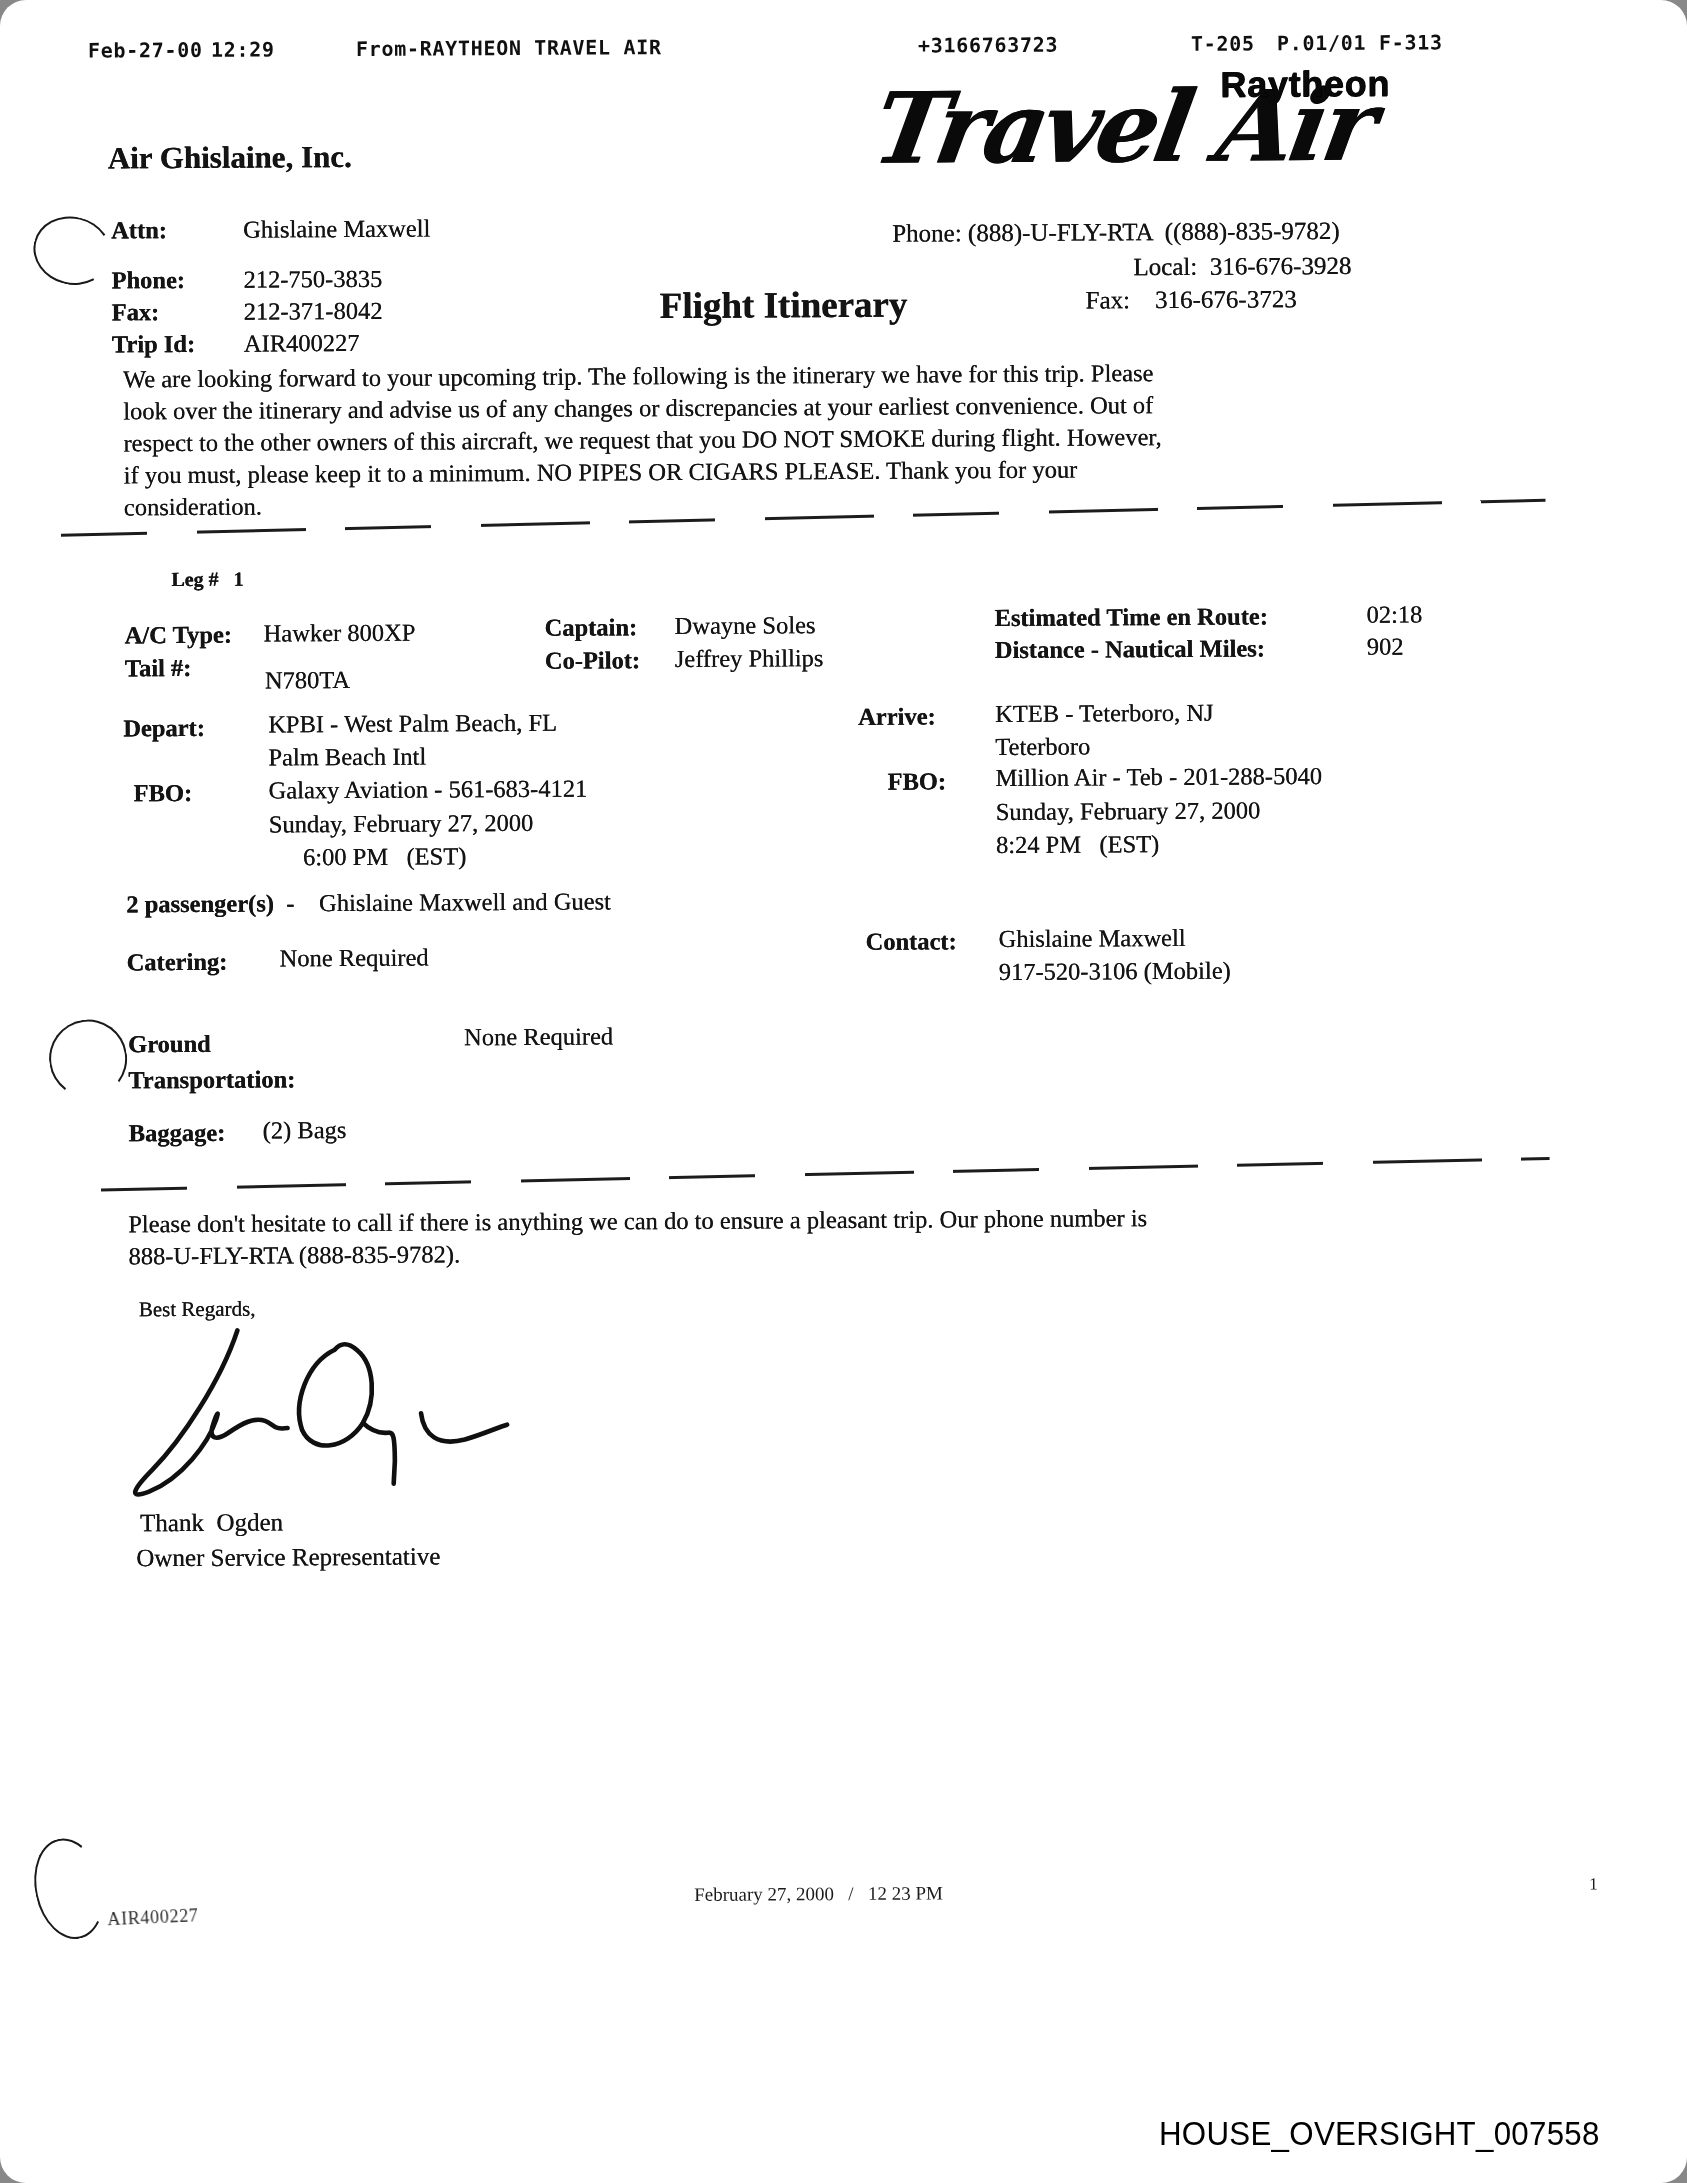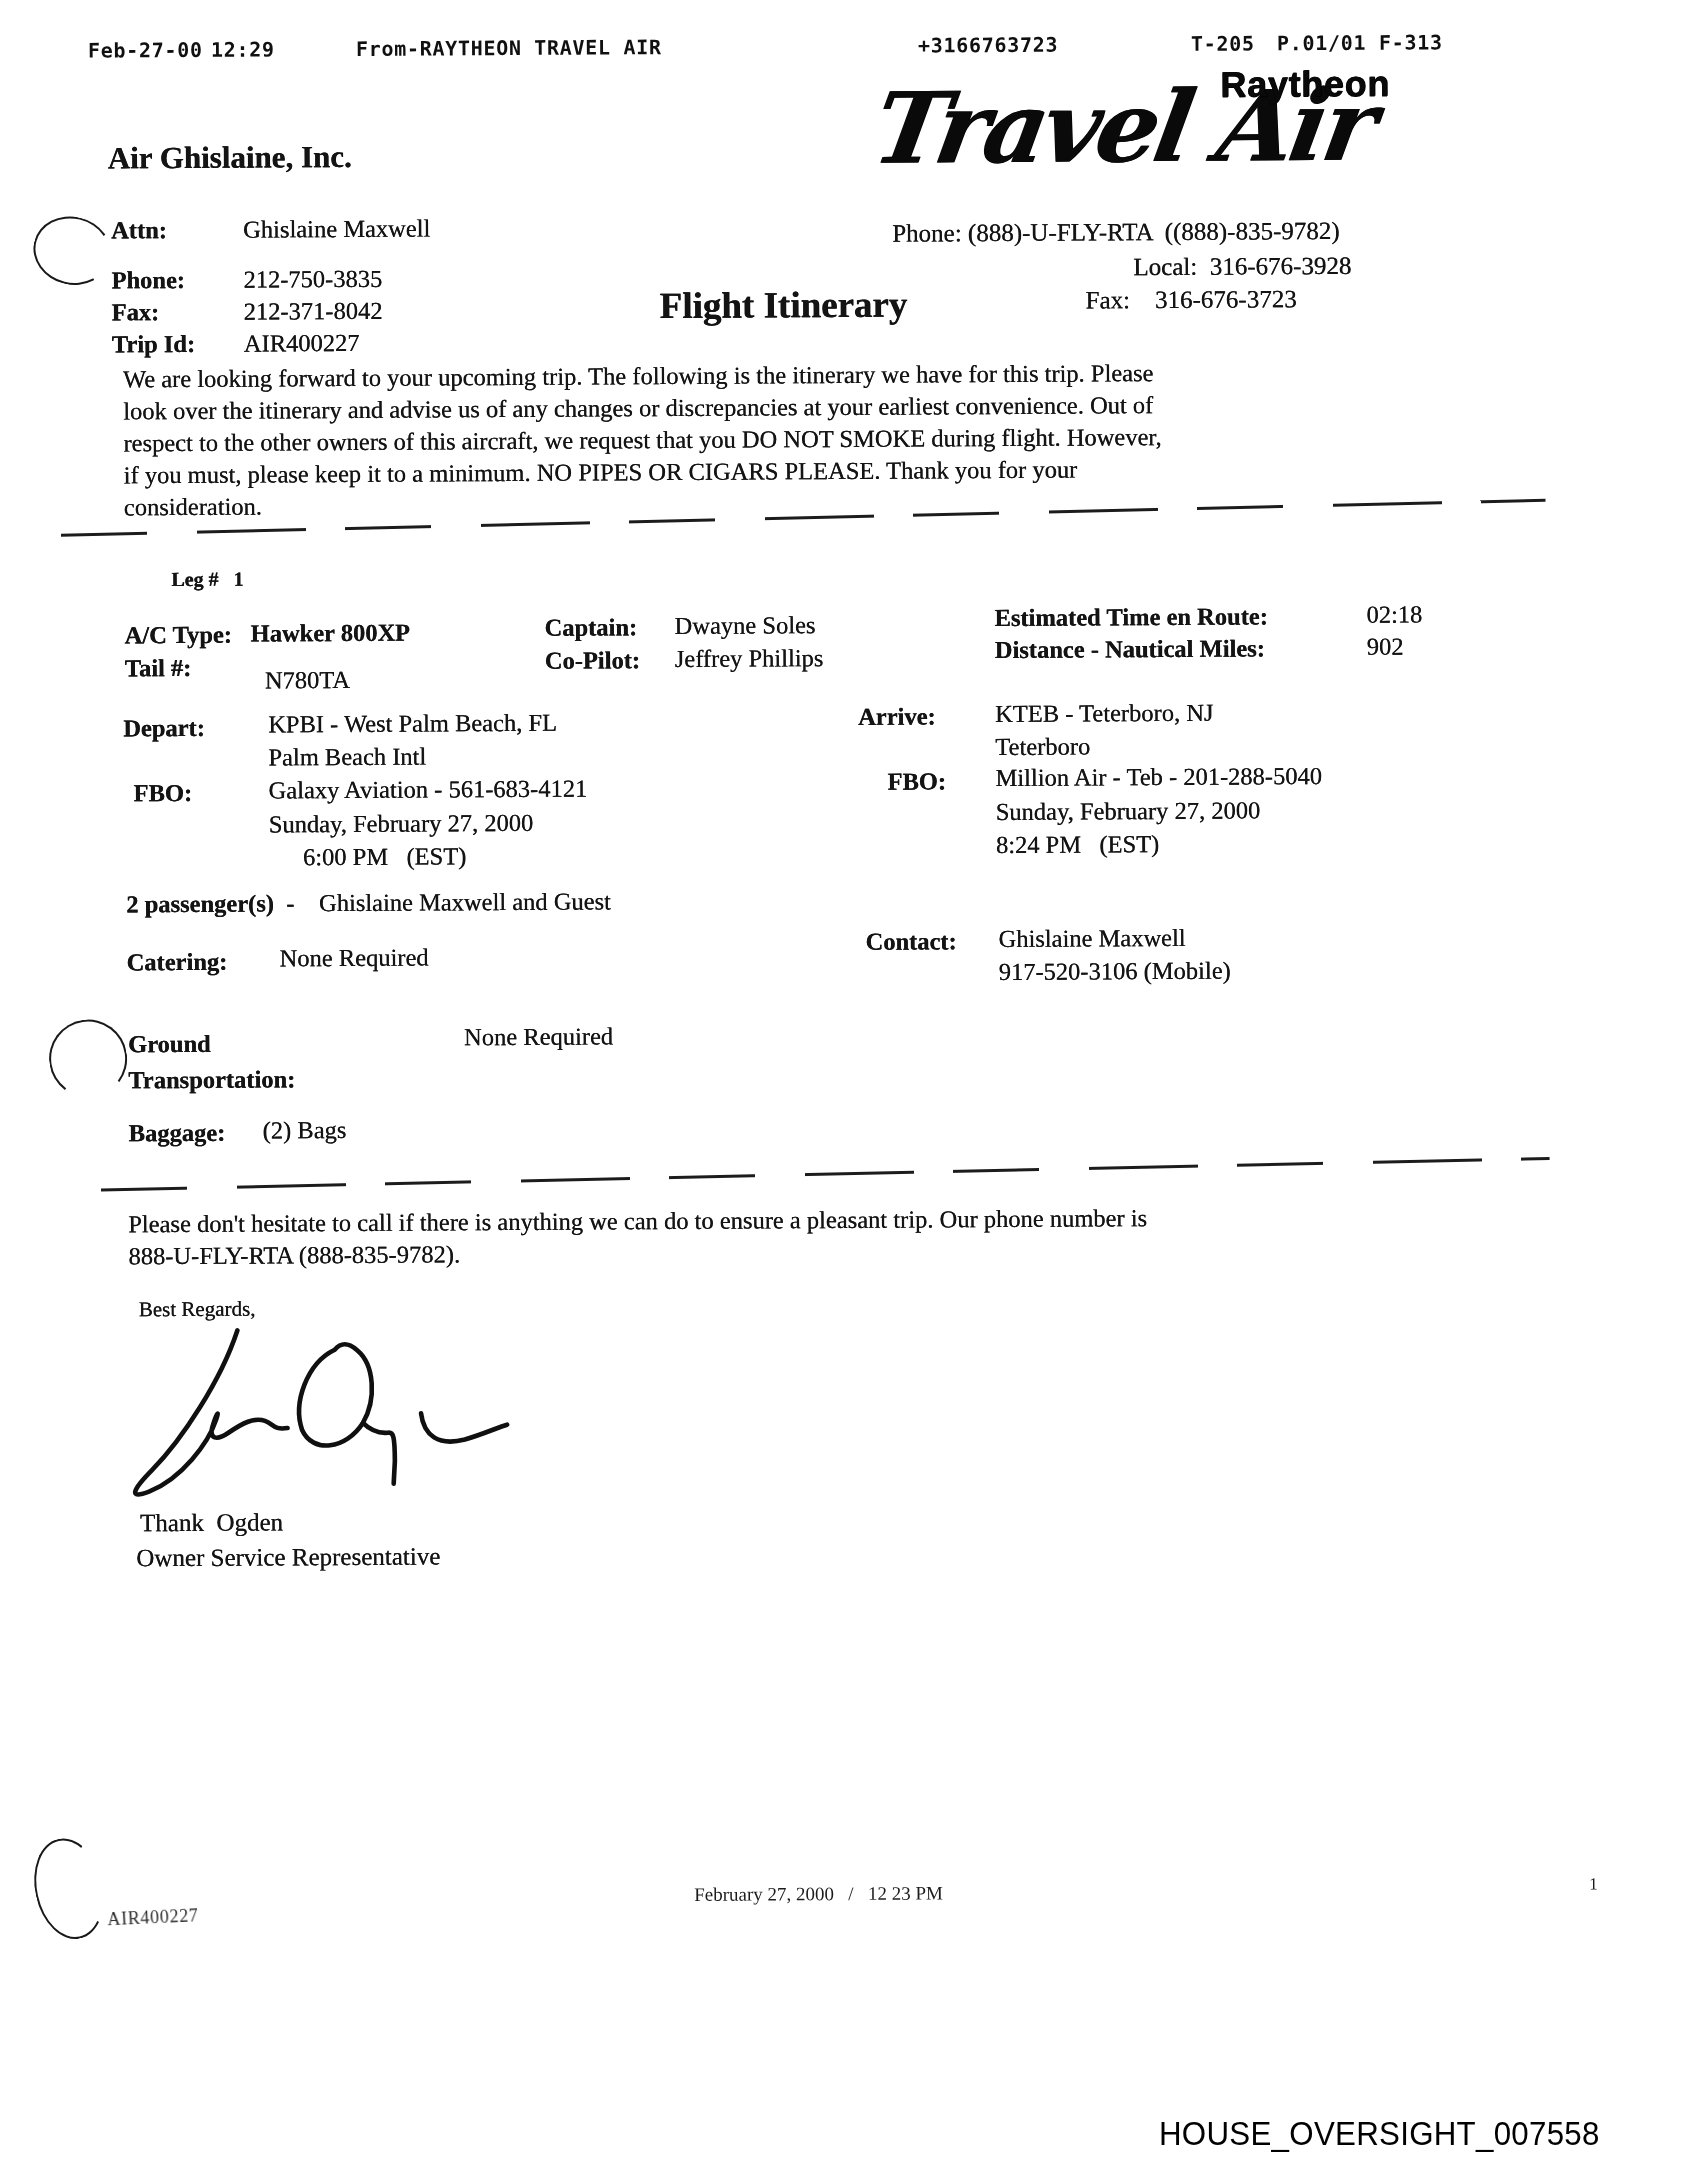--- a/index.html
+++ b/index.html
@@ -1,18 +1,18 @@
 <!DOCTYPE html>
 <html style="font-size:10.6px"><head>
 <meta charset="utf-8">
 <style>
   html,body { margin:0; padding:0; background:#888; }
   .page {
     position:relative; width:1687px; height:2183px; background:#ffffff;
-    overflow:hidden; font-family:"Liberation Serif", serif; color:#141414;
+    overflow:hidden; font-family:"Liberation Serif", serif; color:#141414;border-radius:26px;
   }
   .scan { position:absolute; inset:0; transform:rotate(-0.35deg); transform-origin:50% 40%; }
   .abs { position:absolute; }
   .pre { white-space:pre-wrap; }
   .faxfont {
     font-family:"DejaVu Sans Mono", monospace; font-weight:bold;
     font-size:20px; letter-spacing:0.7px; color:#101010;
   }
   .bodytext { font-size:24.5px; line-height:32px; text-shadow:0.3px 0 0 #222; }
   .label { font-weight:bold; text-shadow:0.3px 0 0 #111; }
@@ -83,21 +83,21 @@
       <div>respect to the other owners of this aircraft, we request that you DO NOT SMOKE during flight.  However,</div>
       <div>if you must,  please keep it to a minimum.  NO PIPES OR CIGARS PLEASE.  Thank you for your</div>
       <div>consideration.</div>
     </div>
 
     <div class="abs dashrule" style="left:63px; top:529px; width:1485px; transform:rotate(-1deg);"></div>
 
     <div class="abs leg-title pre" style="left:173px; top:564px;">Leg #   1</div>
 
     <div class="abs bodytext label" style="left:126px; top:615px;">A/C Type:</div>
-    <div class="abs bodytext" style="left:252px; top:614px;font-weight:bold;">Hawker 800XP</div>
+    <div class="abs bodytext" style="left:265px; top:614px;">Hawker 800XP</div>
     <div class="abs bodytext label" style="left:126px; top:648px;">Tail #:</div>
     <div class="abs bodytext" style="left:266px; top:661px;">N780TA</div>
 
     <div class="abs bodytext label" style="left:546px; top:610px;">Captain:</div>
     <div class="abs bodytext" style="left:676px; top:609px;">Dwayne Soles</div>
     <div class="abs bodytext label" style="left:546px; top:643px;">Co-Pilot:</div>
     <div class="abs bodytext" style="left:676px; top:642px;">Jeffrey Phillips</div>
 
     <div class="abs bodytext label" style="left:996px; top:603px;">Estimated Time en Route:</div>
     <div class="abs bodytext" style="left:1368px; top:602px;">02:18</div>

